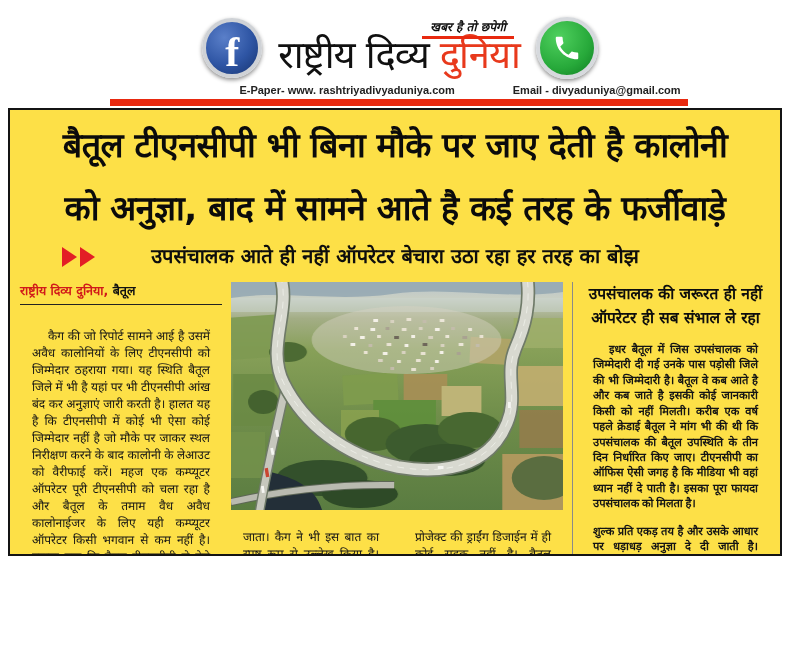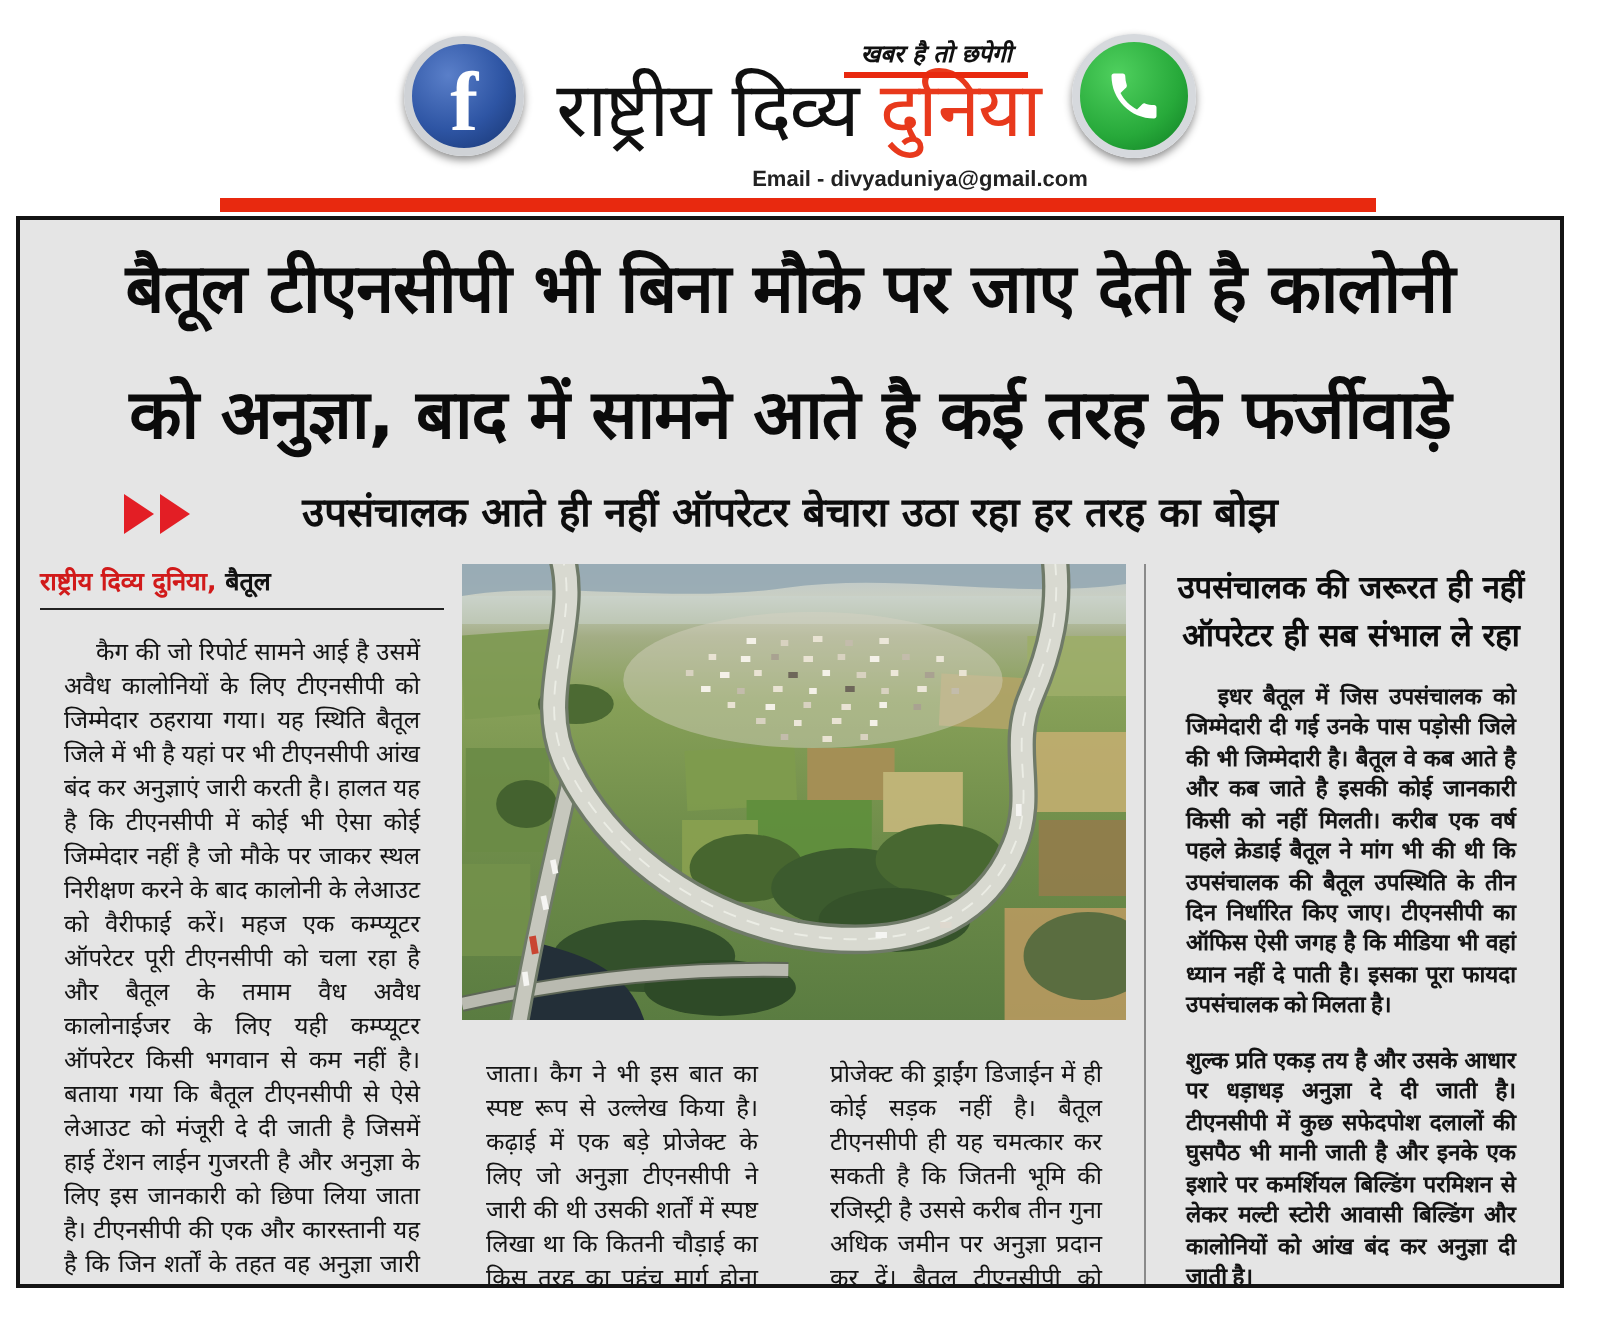--- a/index.html
+++ b/index.html
@@ -22,34 +22,34 @@
     border-bottom:3px solid #e8290f;padding:0 8px 1px;white-space:nowrap;font-style:italic;}
   .wa-badge{width:54px;height:54px;border-radius:50%;flex:none;
     background:radial-gradient(circle at 35% 30%,#4fd05e,#27a93a 60%,#0f7c22);
     border:4px solid #d6d9dd;box-shadow:0 2px 4px rgba(0,0,0,.45);
     display:flex;align-items:center;justify-content:center;}
   .contact-row{display:flex;justify-content:center;gap:58px;padding-left:120px;
     font-family:"Liberation Sans",sans-serif;font-weight:700;font-size:11px;color:#222;margin-top:-7px;}
   .red-bar{height:7px;background:#e8290f;width:578px;margin:3px 0 0 110px;}
 
   
-  .article-box{box-sizing:border-box;margin:2px 18px 0 8px;width:774px;height:536px;
-    border:2px solid #141414;padding:2px 10px 16px;overflow:hidden;background:#e5e5e5;}
+  .article-box{box-sizing:border-box;margin:2px 18px 0 8px;width:774px;height:448px;
+    border:2px solid #141414;padding:2px 10px 16px;overflow:hidden;background:#fde047;}
   .headline{margin:2px 0 0;text-align:center;font-family:"DejaVu Sans",sans-serif;font-weight:800;
     color:#0b0b0b;font-size:34px;line-height:1.85;letter-spacing:-0.5px;}
   .hl-line{display:block;white-space:nowrap;}
   .subhead-row{position:relative;text-align:center;margin-top:2px;height:32px;}
   .arrows{position:absolute;left:42px;top:5px;display:flex;gap:3px;}
   .tri{width:0;height:0;border-left:15px solid #e31e25;border-top:10px solid transparent;border-bottom:10px solid transparent;}
   .subhead{display:inline-block;margin:0;font-family:"DejaVu Sans",sans-serif;font-weight:800;font-size:20px;color:#0d0d0d;white-space:nowrap;}
 
   .columns{display:flex;gap:9px;margin-top:8px;}
   .col-left{width:202px;flex:none;}
   .byline{font-family:"DejaVu Sans",sans-serif;font-weight:700;font-size:12.5px;
-    border-bottom:1.5px solid #222;padding-bottom:5px;margin-bottom:13px;white-space:nowrap;}
+    border-bottom:1.5px solid #222;padding-bottom:5px;margin-bottom:23px;white-space:nowrap;}
   .by-red{color:#d11a1a;}
   .by-black{color:#111;}
   .body-text{margin:12px;font-size:12px;line-height:1.42;text-align:justify;color:#141414;}
   .indent{text-indent:16px;}
 
   .col-mid{flex:1;min-width:0;}
   .photo{margin:0;width:100%;height:228px;}
   .photo svg{width:100%;height:100%;display:block;}
   .mid-cols{display:flex;gap:12px;margin-top:7px;}
   .mid-cols p{flex:1;min-width:0;}
@@ -75,20 +75,21 @@
         <span class="tagline">खबर है तो छपेगी</span>
         <h1 class="title"><span class="t-black">राष्ट्रीय दिव्य</span> <span class="t-red">दुनिया</span></h1>
       </div>
       <div class="wa-badge">
         <svg width="30" height="30" viewBox="0 0 24 24">
           <path d="M6.6 10.8c1.4 2.8 3.8 5.1 6.6 6.6l2.2-2.2c.3-.3.7-.4 1-.2 1.1.4 2.3.6 3.6.6.6 0 1 .4 1 1V20c0 .6-.4 1-1 1C10.6 21 3 13.4 3 4c0-.6.4-1 1-1h3.5c.6 0 1 .4 1 1 0 1.2.2 2.4.6 3.6.1.3 0 .7-.2 1l-2.3 2.2z" fill="#ffffff"></path>
         </svg>
       </div>
     </div>
     <div class="contact-row">
+      <span>E-Paper- www. rashtriyadivyaduniya.com</span>
       <span>Email - divyaduniya@gmail.com</span>
     </div>
     <div class="red-bar"></div>
   </header>
 
   <main class="article-box">
 
     <h2 class="headline">
       <span class="hl-line">बैतूल टीएनसीपी भी बिना मौके पर जाए देती है कालोनी</span>
       <span class="hl-line">को अनुज्ञा, बाद में सामने आते है कई तरह के फर्जीवाड़े</span>

